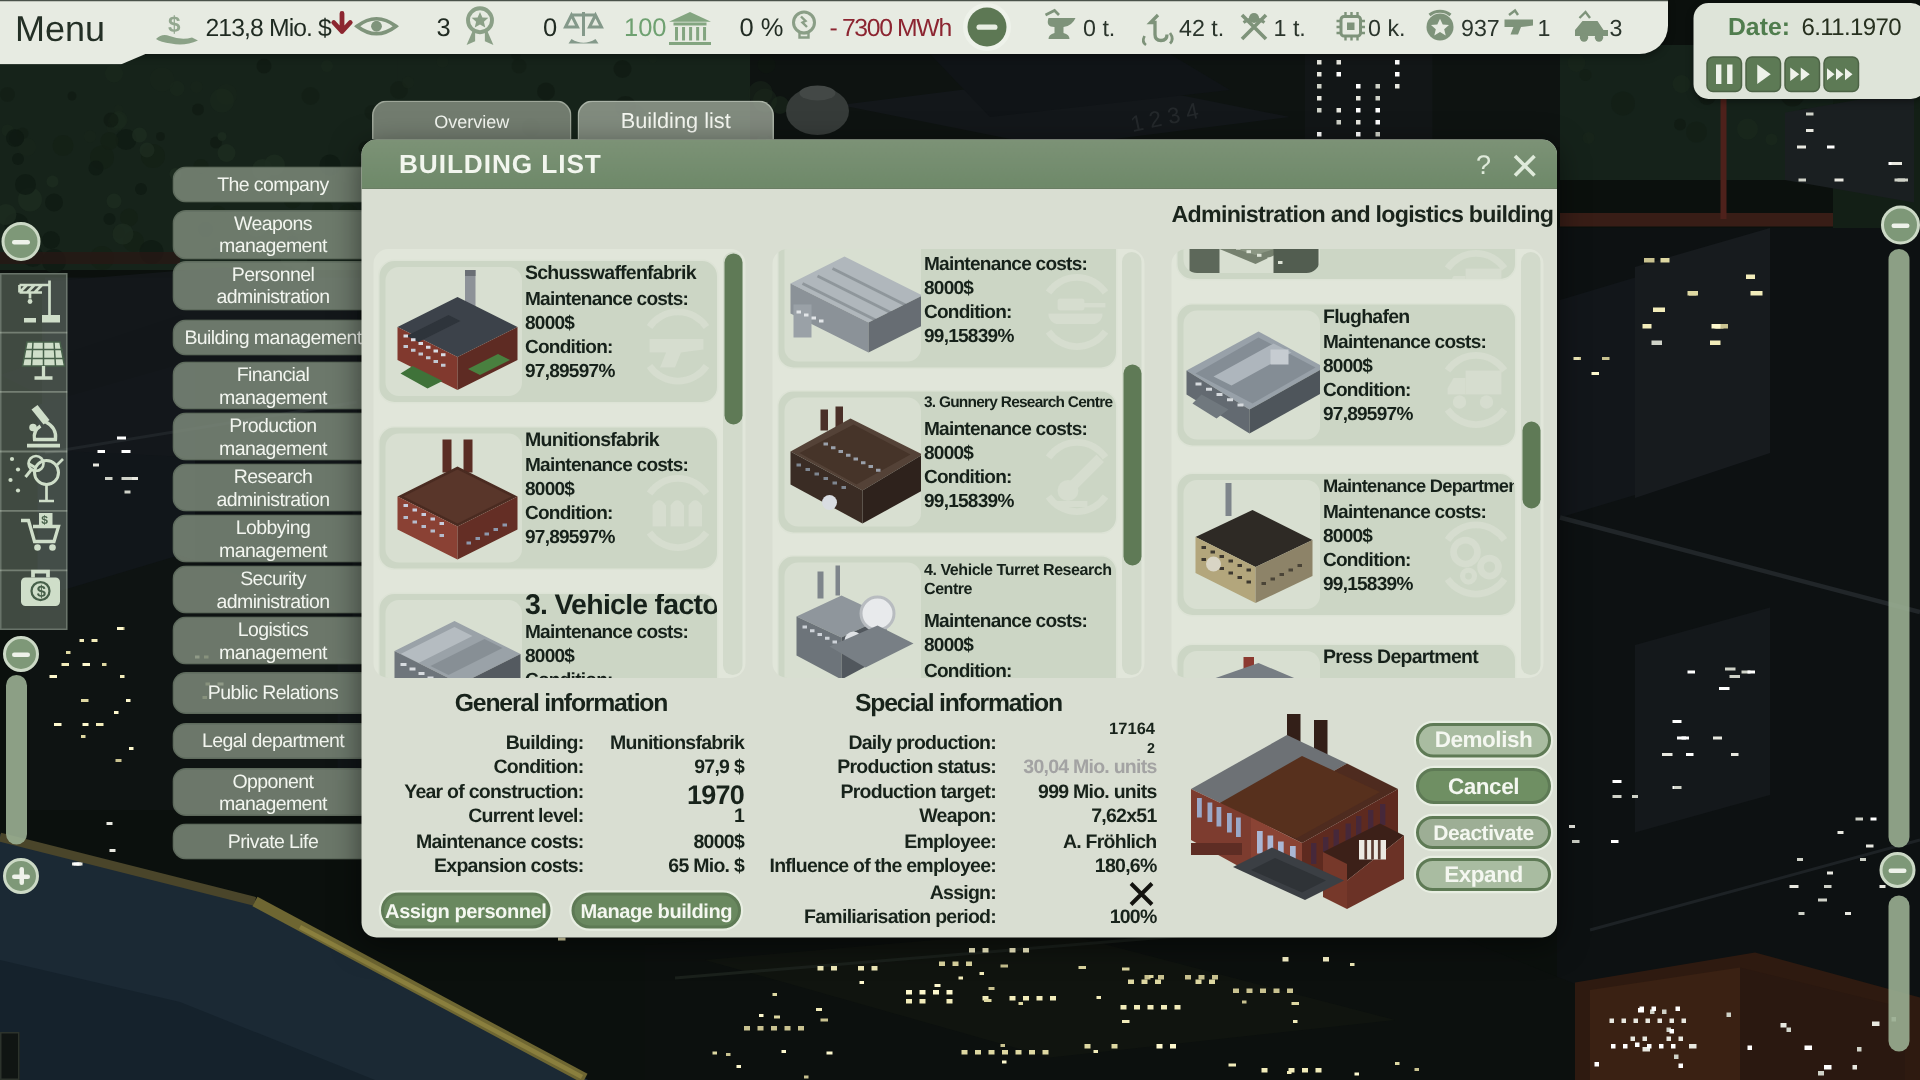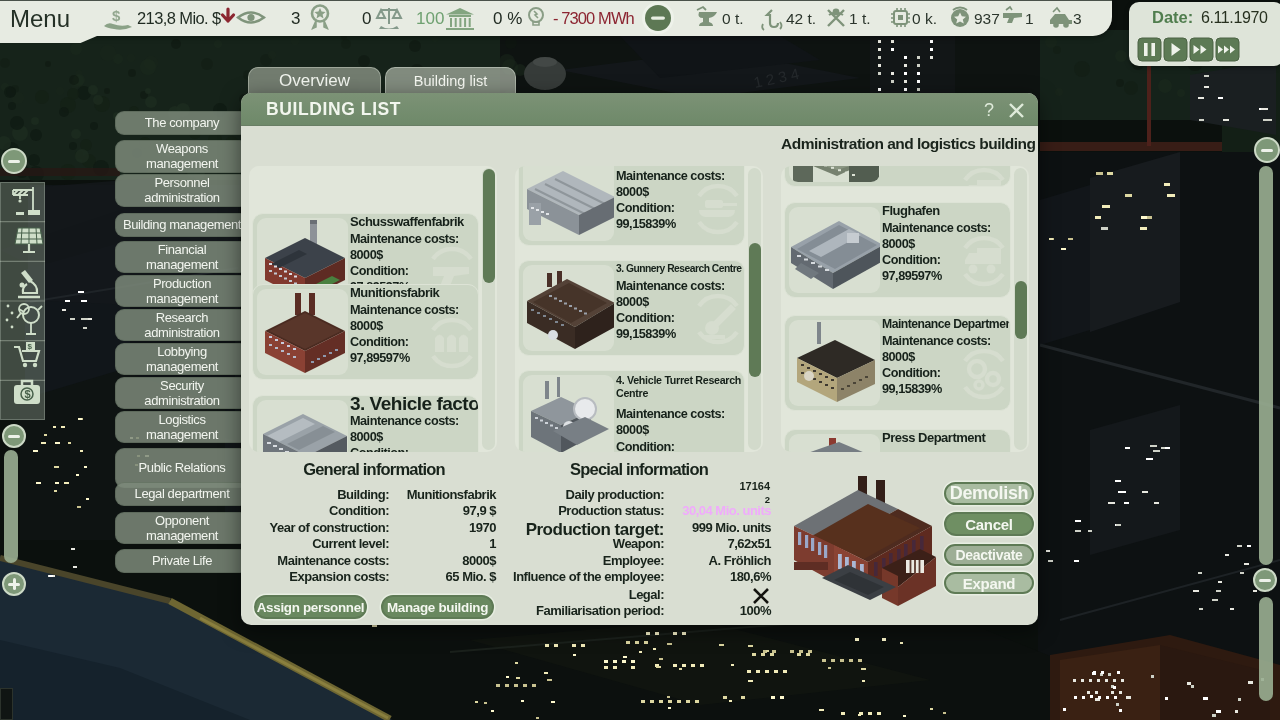--- a/index.html
+++ b/index.html
@@ -584,37 +584,37 @@
     <div class="mbtn" style="top:110.5px;height:24px;">The company</div>
     <div class="mbtn" style="top:139.5px;height:33px;">Weapons<br>management</div>
     <div class="mbtn" style="top:173.5px;height:33px;">Personnel<br>administration</div>
     <div class="mbtn" style="top:212.5px;height:24px;">Building management</div>
     <div class="mbtn" style="top:241px;height:32px;">Financial<br>management</div>
     <div class="mbtn" style="top:275px;height:32px;">Production<br>management</div>
     <div class="mbtn" style="top:309px;height:32px;">Research<br>administration</div>
     <div class="mbtn" style="top:343px;height:32px;">Lobbying<br>management</div>
     <div class="mbtn" style="top:377px;height:32px;">Security<br>administration</div>
     <div class="mbtn" style="top:411px;height:32px;">Logistics<br>management</div>
-    <div class="mbtn" style="top:448px;height:40px;">Public Relations</div>
+    <div class="mbtn" style="top:448px;height:28px;">Public Relations</div>
     <div class="mbtn" style="top:482px;height:24px;">Legal department</div>
     <div class="mbtn" style="top:512px;height:32px;">Opponent<br>management</div>
     <div class="mbtn" style="top:549px;height:24px;">Private Life</div>
-    <div class="abs" style="left:248px;top:67px;width:133px;height:26px;background:rgba(134,144,131,0.82);border:1px solid rgba(212,220,207,0.45);border-bottom:none;border-radius:10px 10px 0 0;color:#f3f6f0;font-size:17px;display:flex;align-items:center;justify-content:center;">Overview</div>
+    <div class="abs" style="left:248px;top:67px;width:133px;height:26px;background:rgba(134,144,131,0.82);border:1px solid rgba(212,220,207,0.45);border-bottom:none;border-radius:10px 10px 0 0;color:#f3f6f0;font-size:12px;display:flex;align-items:center;justify-content:center;">Overview</div>
     <div class="abs" style="left:385px;top:67px;width:131px;height:26px;background:rgba(148,158,144,0.85);border:1px solid rgba(212,220,207,0.5);border-bottom:none;border-radius:10px 10px 0 0;color:#f6f8f2;font-size:14.5px;display:flex;align-items:center;justify-content:center;">Building list</div>
     <div class="abs" style="left:241px;top:93px;width:797px;height:532px;background:#d9ded2;border-radius:10px;box-shadow:0 5px 20px rgba(0,0,0,0.5);"></div>
     <div class="abs" style="left:241px;top:93px;width:797px;height:33px;background:linear-gradient(#7c9276,#6e8969);border-radius:10px 10px 0 0;border-bottom:1px solid rgba(90,110,85,0.55);"></div>
     <div class="abs" style="left:266px;top:99px;color:#f2f6ee;font-size:17.5px;font-weight:bold;letter-spacing:0.6px;">BUILDING LIST</div>
     <div class="abs" style="left:984px;top:100px;color:#dfeada;font-size:18px;">?</div>
     <svg class="abs" style="left:1007px;top:101px" width="20" height="20">
       <path d="M3 3 L16 16 M16 3 L3 16" stroke="#dfeada" stroke-width="2.4"></path>
     </svg>
     <div class="abs" style="left:781px;top:135px;width:250px;text-align:center;color:#1a241c;font-size:15.5px;font-weight:bold;letter-spacing:-0.5px;white-space:nowrap;">Administration and logistics building</div>
     <div class="abs" style="left:249px;top:166px;width:248px;height:286px;background:#e1e6da;border-radius:10px;overflow:hidden;">
       <div class="abs" style="left:233px;top:2px;width:13px;height:282px;background:#d2dacb;border-radius:7px;"></div>
-      <div class="card" style="top:7px;height:96px;margin-top:40px;">
+      <div class="card" style="top:7px;height:96px;">
         <div class="ctile">
           <svg width="95" height="86" viewBox="0 0 95 86" style="position:absolute;left:0;top:0" xmlns="http://www.w3.org/2000/svg">
             <rect x="53" y="2" width="7" height="30" fill="#8d9298"></rect>
             <rect x="53" y="2" width="7" height="4" fill="#6a6f75"></rect>
             <polygon points="8,40 48,20 88,40 48,60" fill="#3c424a"></polygon>
             <polygon points="8,40 48,60 48,82 8,62" fill="#81392e"></polygon>
             <polygon points="88,40 48,60 48,82 88,62" fill="#5e2b23"></polygon>
             <polygon points="14,46 42,32 50,36 22,50" fill="#2e343b"></polygon>
             <rect x="12.0" y="45.0" width="3" height="2" fill="#d8dce4"></rect>
             <rect x="17.0" y="47.5" width="3" height="2" fill="#d8dce4"></rect>
@@ -888,49 +888,49 @@
       </div>
       <div class="abs" style="left:234px;top:115px;width:11.5px;height:58px;background:#5f7a56;border-radius:6px;"></div>
     </div>
     <div class="abs" style="left:514px;top:460px;width:250px;text-align:center;color:#18231b;font-size:16.5px;letter-spacing:-0.8px;font-weight:bold;">Special information</div>
     <div class="abs" style="left:249px;top:460px;width:250px;text-align:center;color:#18231b;font-size:16.5px;letter-spacing:-0.8px;font-weight:bold;">General information</div>
     <div class="abs" style="right:891px;top:486.5px;font-size:13px;white-space:nowrap;letter-spacing:-0.5px;color:#18231b;font-weight:bold;text-align:right;">Building:</div>
     <div class="abs" style="right:784px;top:486.5px;font-size:13px;white-space:nowrap;letter-spacing:-0.5px;color:#18231b;font-weight:bold;text-align:right;">Munitionsfabrik</div>
     <div class="abs" style="right:891px;top:503px;font-size:13px;white-space:nowrap;letter-spacing:-0.5px;color:#18231b;font-weight:bold;text-align:right;">Condition:</div>
     <div class="abs" style="right:784px;top:503px;font-size:13px;white-space:nowrap;letter-spacing:-0.5px;color:#18231b;font-weight:bold;text-align:right;">97,9 $</div>
     <div class="abs" style="right:891px;top:519.5px;font-size:13px;white-space:nowrap;letter-spacing:-0.5px;color:#18231b;font-weight:bold;text-align:right;">Year of construction:</div>
-    <div class="abs" style="right:784px;top:519.5px;font-size:13px;white-space:nowrap;letter-spacing:-0.5px;color:#18231b;font-weight:bold;text-align:right;">1970</div>
+    <div class="abs" style="right:784px;top:519.5px;font-size:18px;white-space:nowrap;letter-spacing:-0.5px;color:#18231b;font-weight:bold;text-align:right;">1970</div>
     <div class="abs" style="right:891px;top:536px;font-size:13px;white-space:nowrap;letter-spacing:-0.5px;color:#18231b;font-weight:bold;text-align:right;">Current level:</div>
     <div class="abs" style="right:784px;top:536px;font-size:13px;white-space:nowrap;letter-spacing:-0.5px;color:#18231b;font-weight:bold;text-align:right;">1</div>
     <div class="abs" style="right:891px;top:552.5px;font-size:13px;white-space:nowrap;letter-spacing:-0.5px;color:#18231b;font-weight:bold;text-align:right;">Maintenance costs:</div>
     <div class="abs" style="right:784px;top:552.5px;font-size:13px;white-space:nowrap;letter-spacing:-0.5px;color:#18231b;font-weight:bold;text-align:right;">8000$</div>
     <div class="abs" style="right:891px;top:569px;font-size:13px;white-space:nowrap;letter-spacing:-0.5px;color:#18231b;font-weight:bold;text-align:right;">Expansion costs:</div>
     <div class="abs" style="right:784px;top:569px;font-size:13px;white-space:nowrap;letter-spacing:-0.5px;color:#18231b;font-weight:bold;text-align:right;">65 Mio. $</div>
     <div class="abs" style="right:616px;top:486.5px;font-size:13px;white-space:nowrap;letter-spacing:-0.5px;color:#18231b;font-weight:bold;text-align:right;">Daily production:</div>
     <div class="abs" style="right:616px;top:503px;font-size:13px;white-space:nowrap;letter-spacing:-0.5px;color:#18231b;font-weight:bold;text-align:right;">Production status:</div>
-    <div class="abs" style="right:509px;top:503px;font-size:13px;white-space:nowrap;letter-spacing:-0.5px;color:#f0abfc;font-weight:bold;">30,04 Mio. units</div>
-    <div class="abs" style="right:616px;top:519.5px;font-size:17px;white-space:nowrap;letter-spacing:-0.5px;color:#18231b;font-weight:bold;text-align:right;">Production target:</div>
+    <div class="abs" style="right:509px;top:503px;font-size:13px;white-space:nowrap;letter-spacing:-0.5px;color:#a3a3a3;font-weight:bold;">30,04 Mio. units</div>
+    <div class="abs" style="right:616px;top:519.5px;font-size:13px;white-space:nowrap;letter-spacing:-0.5px;color:#18231b;font-weight:bold;text-align:right;">Production target:</div>
     <div class="abs" style="right:509px;top:519.5px;font-size:13px;white-space:nowrap;letter-spacing:-0.5px;color:#18231b;font-weight:bold;text-align:right;">999 Mio. units</div>
     <div class="abs" style="right:616px;top:536px;font-size:13px;white-space:nowrap;letter-spacing:-0.5px;color:#18231b;font-weight:bold;text-align:right;">Weapon:</div>
     <div class="abs" style="right:509px;top:536px;font-size:13px;white-space:nowrap;letter-spacing:-0.5px;color:#18231b;font-weight:bold;text-align:right;">7,62x51</div>
     <div class="abs" style="right:616px;top:552.5px;font-size:13px;white-space:nowrap;letter-spacing:-0.5px;color:#18231b;font-weight:bold;text-align:right;">Employee:</div>
     <div class="abs" style="right:509px;top:552.5px;font-size:13px;white-space:nowrap;letter-spacing:-0.5px;color:#18231b;font-weight:bold;text-align:right;">A. Fröhlich</div>
     <div class="abs" style="right:616px;top:569px;font-size:13px;white-space:nowrap;letter-spacing:-0.5px;color:#18231b;font-weight:bold;text-align:right;">Influence of the employee:</div>
     <div class="abs" style="right:509px;top:569px;font-size:13px;white-space:nowrap;letter-spacing:-0.5px;color:#18231b;font-weight:bold;text-align:right;">180,6%</div>
-    <div class="abs" style="right:616px;top:586.5px;font-size:13px;white-space:nowrap;letter-spacing:-0.5px;color:#18231b;font-weight:bold;text-align:right;">Legal:</div>
+    <div class="abs" style="right:616px;top:586.5px;font-size:13px;white-space:nowrap;letter-spacing:-0.5px;color:#18231b;font-weight:bold;text-align:right;">Assign:</div>
     <div class="abs" style="right:616px;top:603px;font-size:13px;white-space:nowrap;letter-spacing:-0.5px;color:#18231b;font-weight:bold;text-align:right;">Familiarisation period:</div>
     <div class="abs" style="right:509px;top:603px;font-size:13px;white-space:nowrap;letter-spacing:-0.5px;color:#18231b;font-weight:bold;text-align:right;">100%</div>
     <div class="abs" style="right:510px;top:480px;color:#18231b;font-size:11px;font-weight:bold;white-space:nowrap;">17164</div>
     <div class="abs" style="right:510px;top:494px;color:#18231b;font-size:9.5px;font-weight:bold;white-space:nowrap;">2</div>
     <svg class="abs" style="left:752px;top:587px" width="18" height="18">
       <path d="M2 2 L16 16 M16 2 L2 16" stroke="#13130f" stroke-width="2.6"></path>
     </svg>
     <div class="abs" style="left:254px;top:595px;width:113px;height:24px;background:#69885f;border:2px solid #5e7a55;border-radius:12.0px;color:#f4f7f0;font-size:13.4px;font-weight:bold;display:flex;align-items:center;justify-content:center;white-space:nowrap;letter-spacing:-0.3px;box-shadow:0 0 0 1.5px rgba(235,241,230,0.8);">Assign personnel</div>
     <div class="abs" style="left:381px;top:595px;width:113px;height:24px;background:#69885f;border:2px solid #5e7a55;border-radius:12.0px;color:#f4f7f0;font-size:13.4px;font-weight:bold;display:flex;align-items:center;justify-content:center;white-space:nowrap;letter-spacing:-0.3px;box-shadow:0 0 0 1.5px rgba(235,241,230,0.8);">Manage building</div>
-    <div class="abs" style="left:944px;top:482px;width:90px;height:23px;background:#a9bca1;border:2px solid #5e7a55;border-radius:11.5px;color:#f4f7f0;font-size:18px;font-weight:bold;display:flex;align-items:center;justify-content:center;white-space:nowrap;letter-spacing:-0.3px;box-shadow:0 0 0 1.5px rgba(235,241,230,0.8);">Demolish</div>
+    <div class="abs" style="left:944px;top:482px;width:90px;height:23px;background:#a9bca1;border:2px solid #5e7a55;border-radius:11.5px;color:#f4f7f0;font-size:15px;font-weight:bold;display:flex;align-items:center;justify-content:center;white-space:nowrap;letter-spacing:-0.3px;box-shadow:0 0 0 1.5px rgba(235,241,230,0.8);">Demolish</div>
     <div class="abs" style="left:944px;top:512px;width:90px;height:24px;background:#6f8f63;border:2px solid #5e7a55;border-radius:12.0px;color:#f4f7f0;font-size:15px;font-weight:bold;display:flex;align-items:center;justify-content:center;white-space:nowrap;letter-spacing:-0.3px;box-shadow:0 0 0 1.5px rgba(235,241,230,0.8);">Cancel</div>
     <div class="abs" style="left:944px;top:544px;width:90px;height:22px;background:#9dae95;border:2px solid #5e7a55;border-radius:11.0px;color:#f4f7f0;font-size:14px;font-weight:bold;display:flex;align-items:center;justify-content:center;white-space:nowrap;letter-spacing:-0.3px;box-shadow:0 0 0 1.5px rgba(235,241,230,0.8);">Deactivate</div>
     <div class="abs" style="left:944px;top:572px;width:90px;height:22px;background:#a9bca1;border:2px solid #5e7a55;border-radius:11.0px;color:#f4f7f0;font-size:15px;font-weight:bold;display:flex;align-items:center;justify-content:center;white-space:nowrap;letter-spacing:-0.3px;box-shadow:0 0 0 1.5px rgba(235,241,230,0.8);">Expand</div>
     <svg class="abs" style="left:786px;top:464px" width="153" height="150" viewBox="0 0 153 150" xmlns="http://www.w3.org/2000/svg">
       <rect x="72" y="12" width="9" height="28" fill="#331f18"></rect>
       <rect x="90" y="16" width="9" height="26" fill="#331f18"></rect>
       <polygon points="8,62 72,26 112,45 48,81" fill="#6d7175"></polygon>
       <polygon points="48,81 112,45 146,62 82,98" fill="#4e2b1f"></polygon>
       <polygon points="26,72 82,40 134,64 78,95" fill="#57301d"></polygon>
       <polygon points="8,62 48,81 48,118 8,96" fill="#7d3c2f"></polygon>

